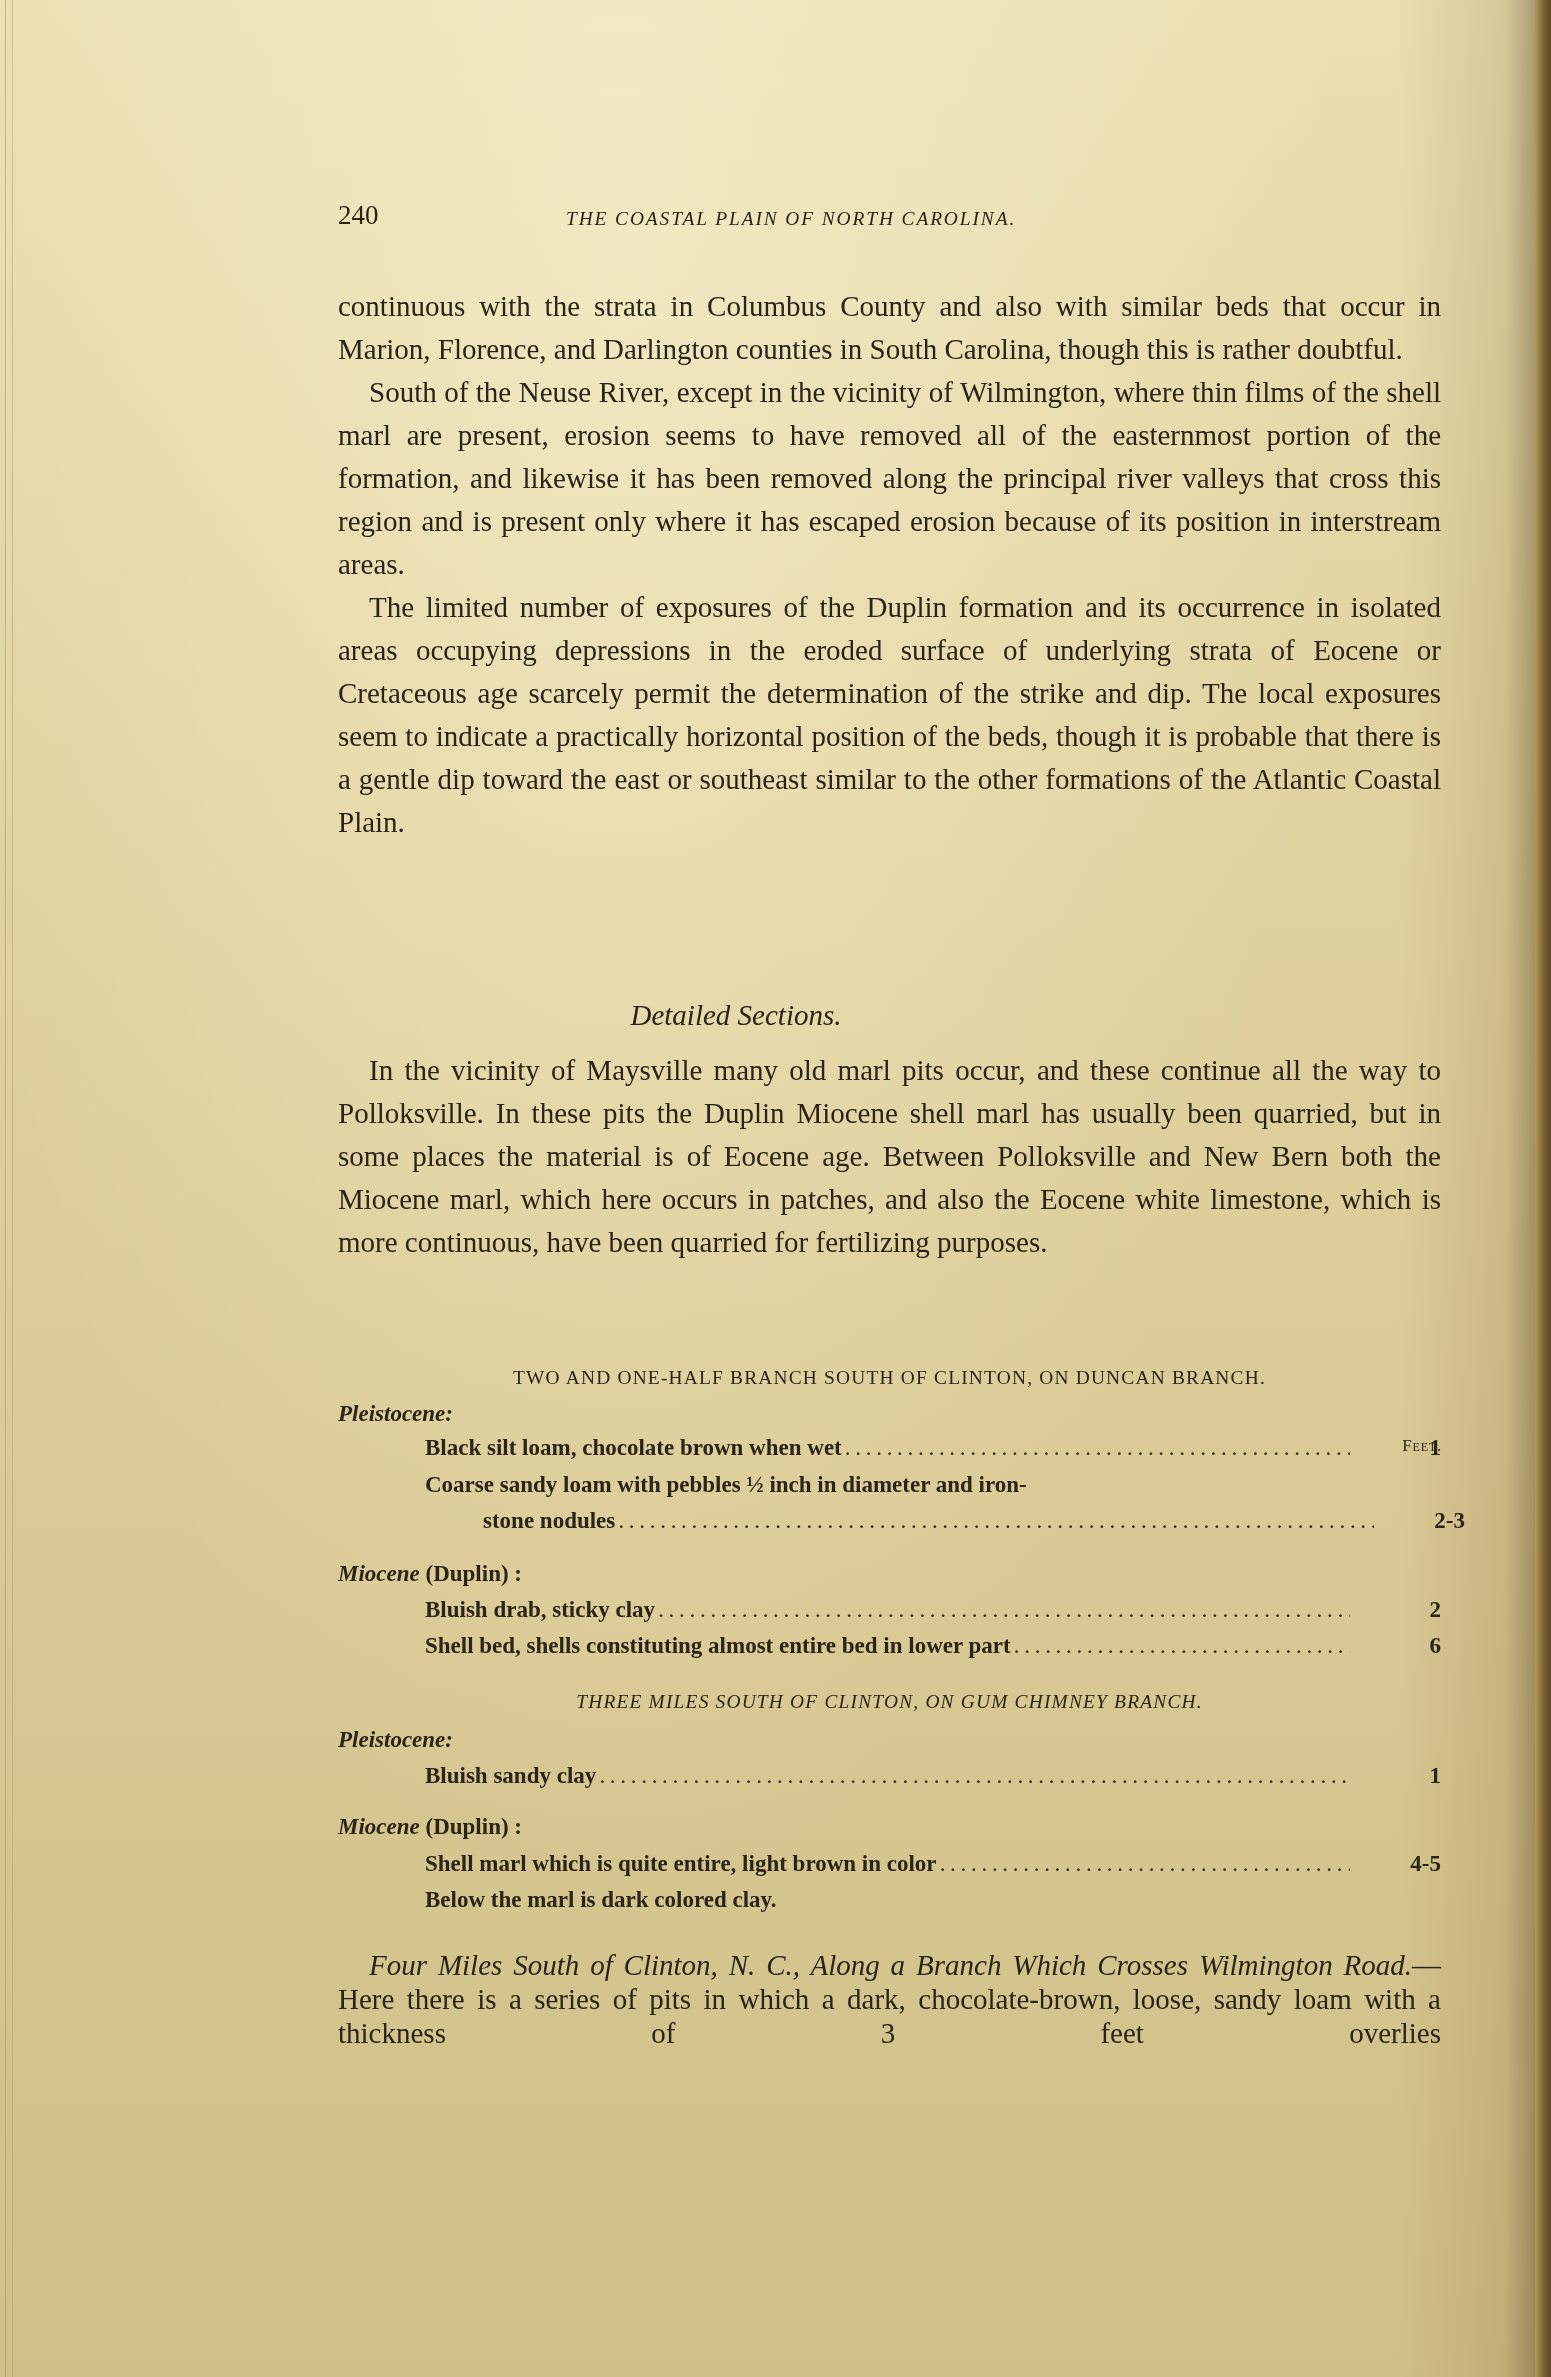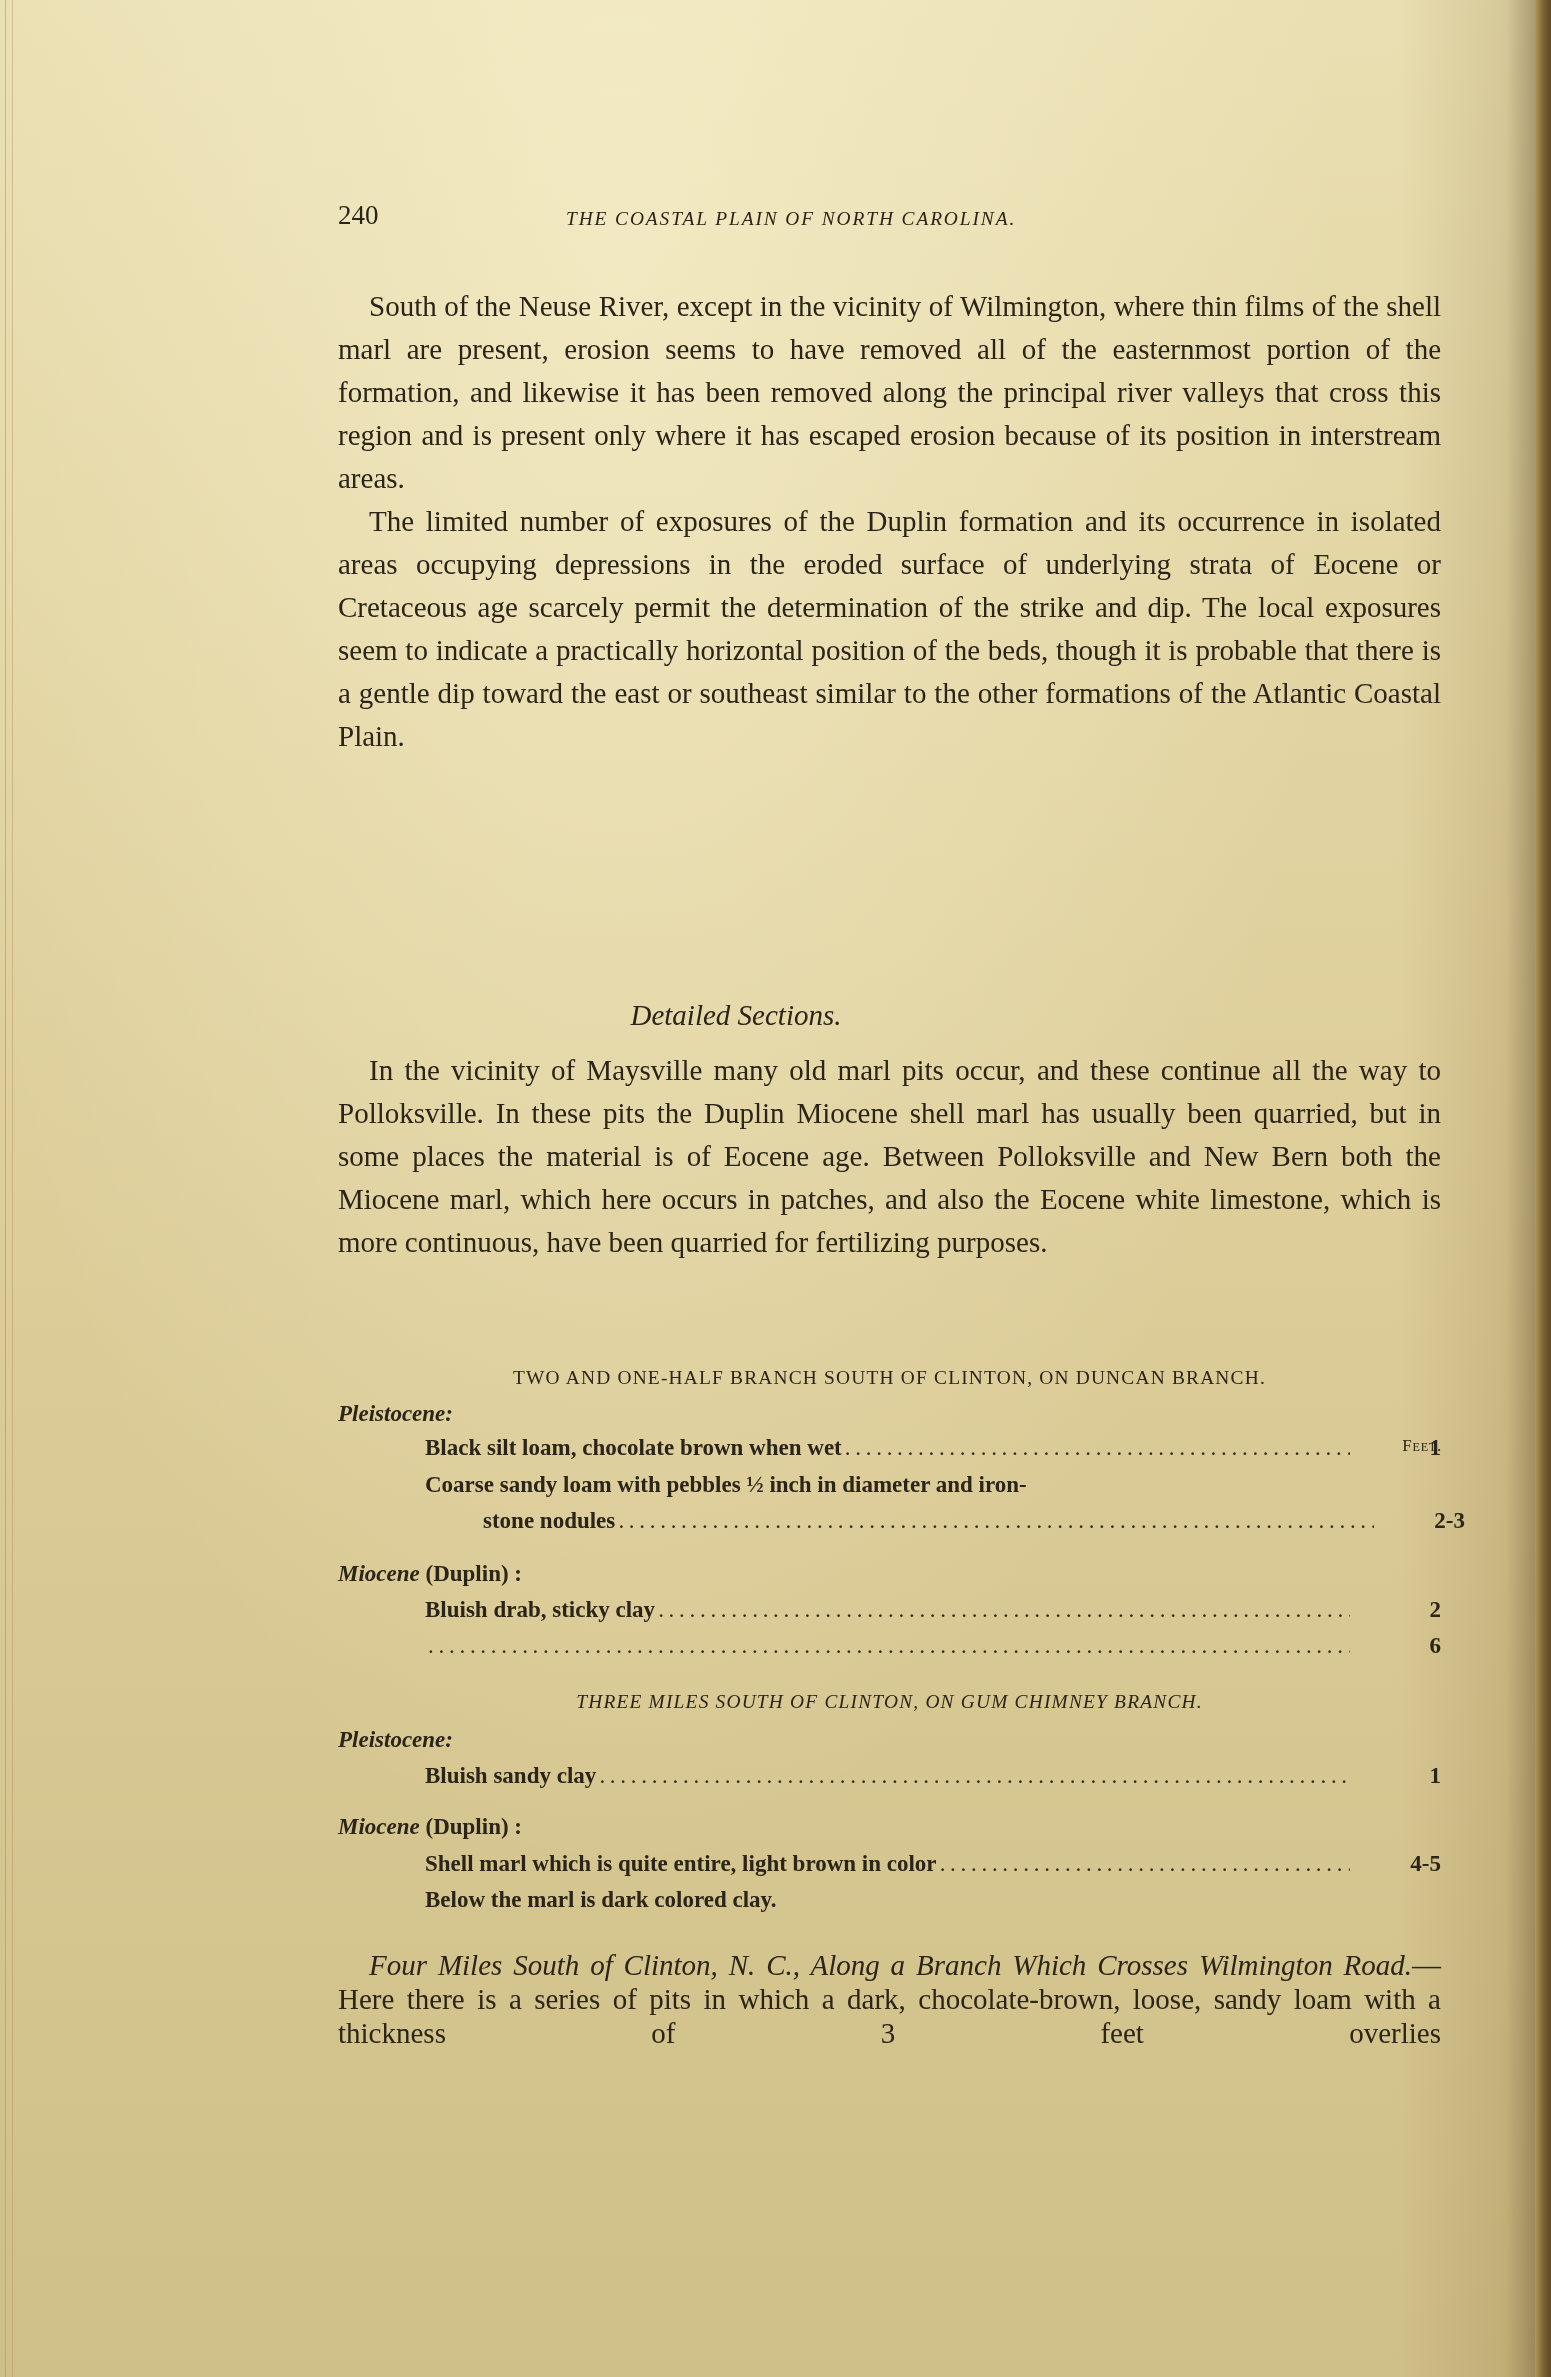--- a/index.html
+++ b/index.html
@@ -76,20 +76,21 @@
 
 <div class="page-shade"></div>
 <div class="left-rule"></div>
 <div class="left-rule2"></div>
 <div class="gutter"></div>
 
 <div class="page-number">240</div>
 <div class="running-head">THE COASTAL PLAIN OF NORTH CAROLINA.</div>
 
 <div class="text" style="top:285px;">
+  <p>continuous with the strata in Columbus County and also with similar beds that occur in Marion, Florence, and Darlington counties in South Carolina, though this is rather doubtful.</p>
   <p class="indent">South of the Neuse River, except in the vicinity of Wilmington, where thin films of the shell marl are present, erosion seems to have removed all of the easternmost portion of the formation, and likewise it has been removed along the principal river valleys that cross this region and is present only where it has escaped erosion because of its position in interstream areas.</p>
   <p class="indent">The limited number of exposures of the Duplin formation and its occurrence in isolated areas occupying depressions in the eroded surface of underlying strata of Eocene or Cretaceous age scarcely permit the determination of the strike and dip. The local exposures seem to indicate a practically horizontal position of the beds, though it is probable that there is a gentle dip toward the east or southeast similar to the other formations of the Atlantic Coastal Plain.</p>
 </div>
 
 <div class="section-heading" style="top:999px;">Detailed Sections.</div>
 
 <div class="text" style="top:1049px;">
   <p class="indent">In the vicinity of Maysville many old marl pits occur, and these continue all the way to Polloksville. In these pits the Duplin Miocene shell marl has usually been quarried, but in some places the material is of Eocene age. Between Polloksville and New Bern both the Miocene marl, which here occurs in patches, and also the Eocene white limestone, which is more continuous, have been quarried for fertilizing purposes.</p>
 </div>
 
@@ -115,20 +116,21 @@
 
 <div class="era" style="top:1561px;">
   <i>Miocene</i><span> (Duplin) :</span>
 </div>
 <div class="row" style="top:1597px;">
   <span class="desc">Bluish drab, sticky clay</span>
   <span class="dots"></span>
   <span class="val">2</span>
 </div>
 <div class="row" style="top:1633px;">
+  <span class="desc">Shell bed, shells constituting almost entire bed in lower part</span>
   <span class="dots"></span>
   <span class="val">6</span>
 </div>
 
 <div class="table-title" style="top:1691px;font-style:italic;">THREE MILES SOUTH OF CLINTON, ON GUM CHIMNEY BRANCH.</div>
 <div class="era" style="top:1727px;">
   <i>Pleistocene:</i><span></span>
 </div>
 <div class="row" style="top:1763px;">
   <span class="desc">Bluish sandy clay</span>

